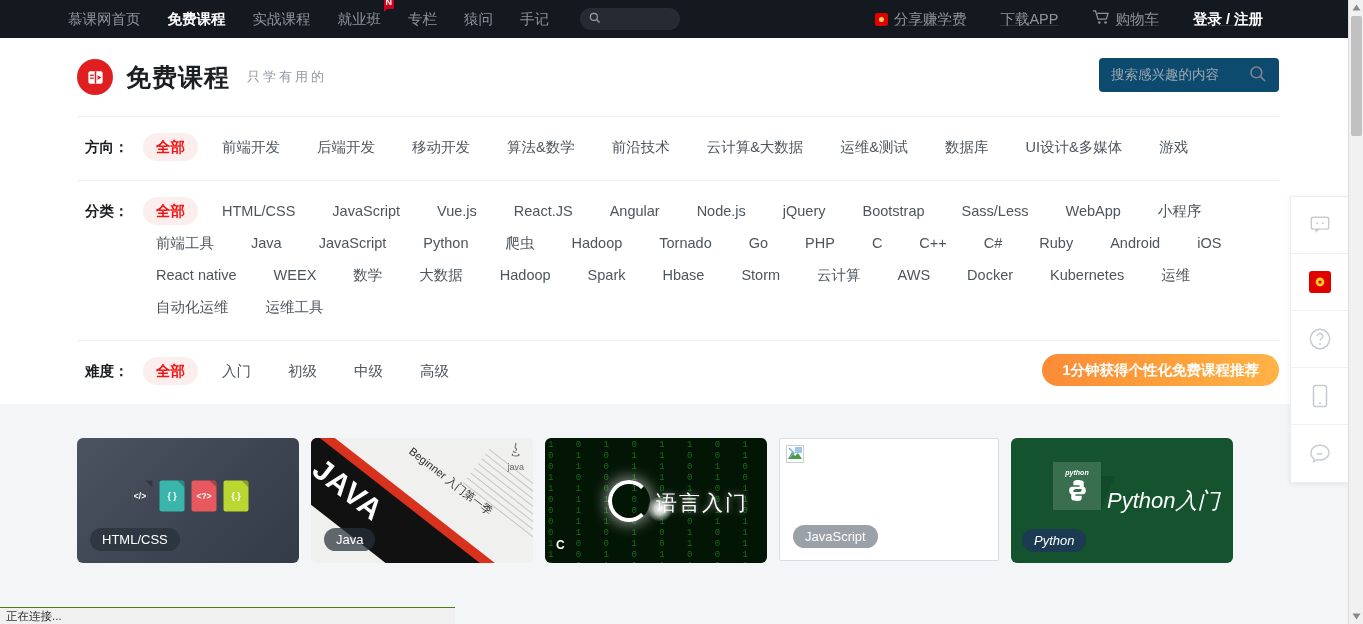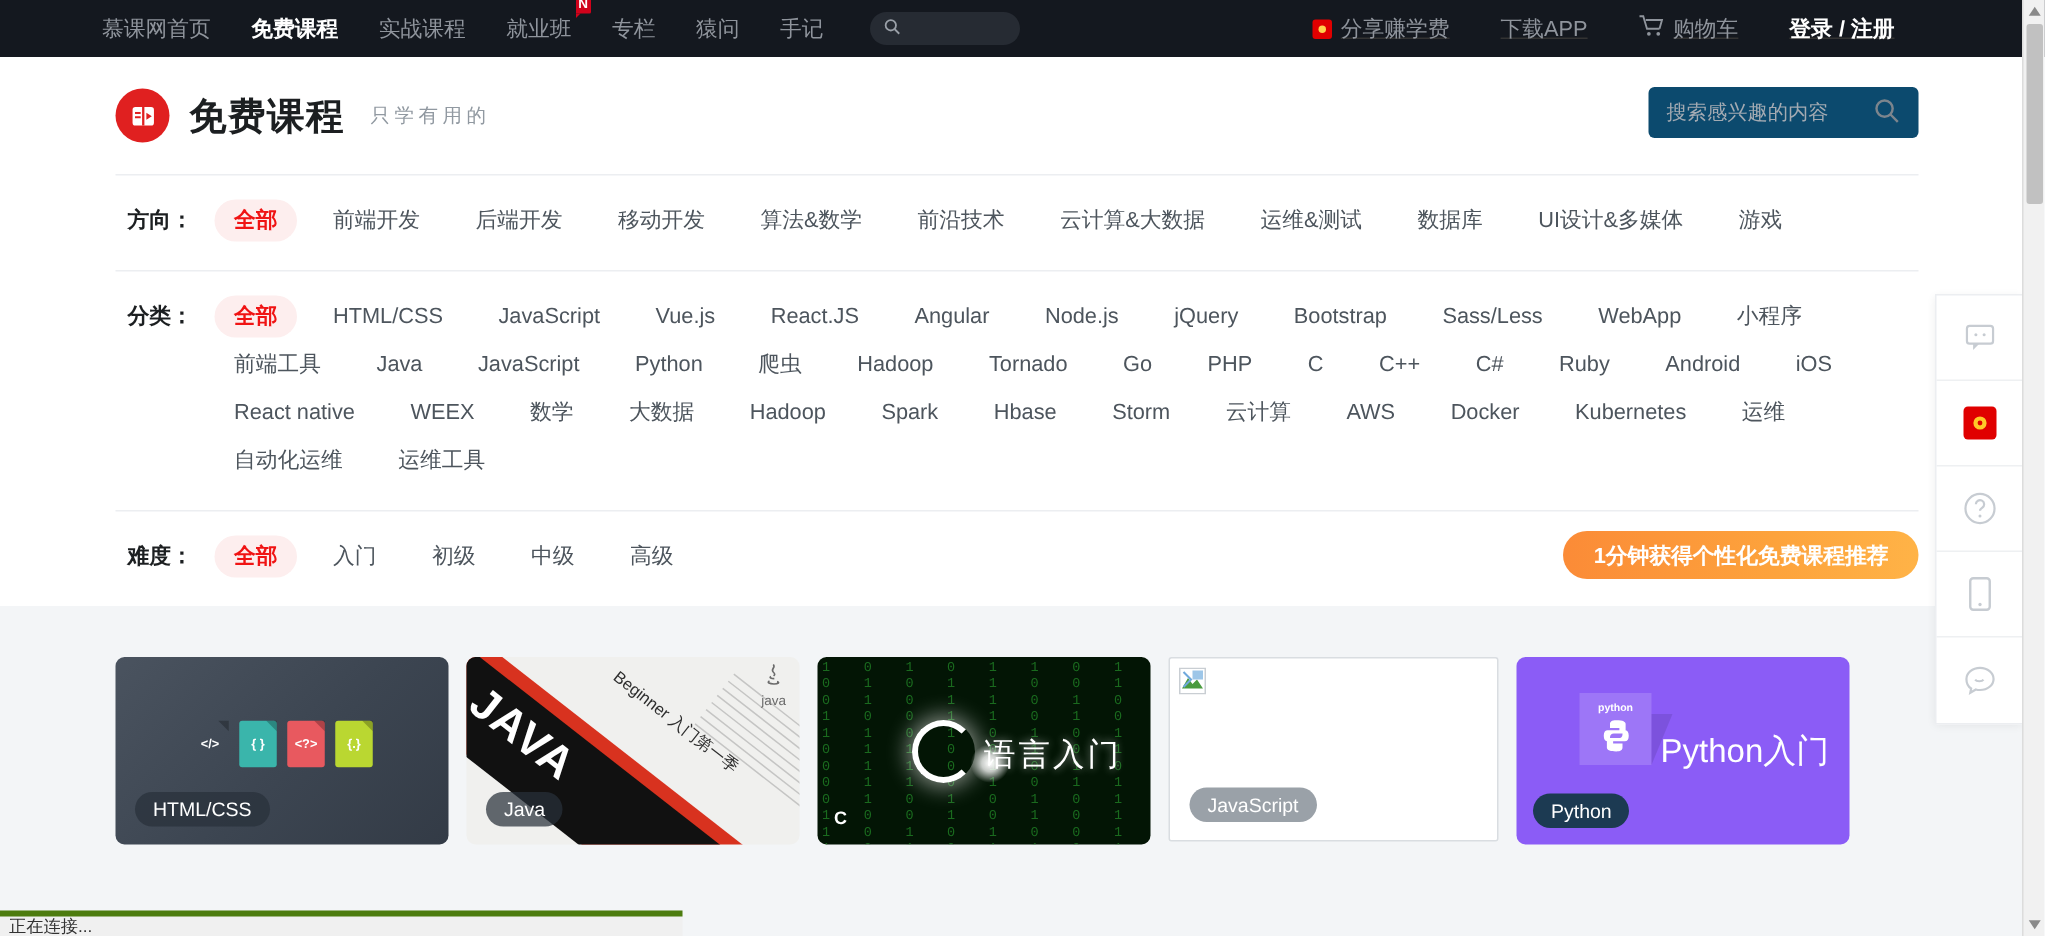--- a/index.html
+++ b/index.html
@@ -260,21 +260,21 @@
 
   
   .c-broken {
     background: #fff; border: 1px solid #d9dde1; border-radius: 2px;
     width: 220px; height: 123px;
   }
   .c-broken .bimg { position:absolute; left: 6px; top: 6px; }
   .c-broken .tag { background: #9aa1a8; }
 
   
-  .c-py { background: #8b5cf6; }
+  .c-py { background: #14532d; font-style: italic; }
   .c-py .pbox {
     position:absolute; left: 42px; top: 24px; width: 48px; height: 48px;
     background: rgba(255,255,255,.16);
     display:flex; flex-direction:column; align-items:center; justify-content:center;
   }
   .c-py .pbox::after{
     content:""; position:absolute; right:-14px; top: 14px;
     border-top: 34px solid rgba(0,0,0,.10);
     border-right: 14px solid transparent;
   }
@@ -299,21 +299,21 @@
   }
   .rtool .ritem:last-child { border-bottom: none; }
   .rtool .redsq {
     width: 22px; height: 22px; background: #e00000; border-radius: 3px;
     display:flex; align-items:center; justify-content:center;
   }
 
   
   .statusbar {
     position: absolute; left: 0; bottom: 0; height: 17px;
-    background: #f0f0f0; border-top: 4px solid #4d7c0f;
+    background: #f0f0f0; border-top: 1px solid #4d7c0f;
     font-size: 11.5px; color: #333;
     display: flex; align-items: center;
     padding: 0 6px;
     min-width: 455px;
     z-index: 70;
   }
 </style>
 </head>
 <body>
 

